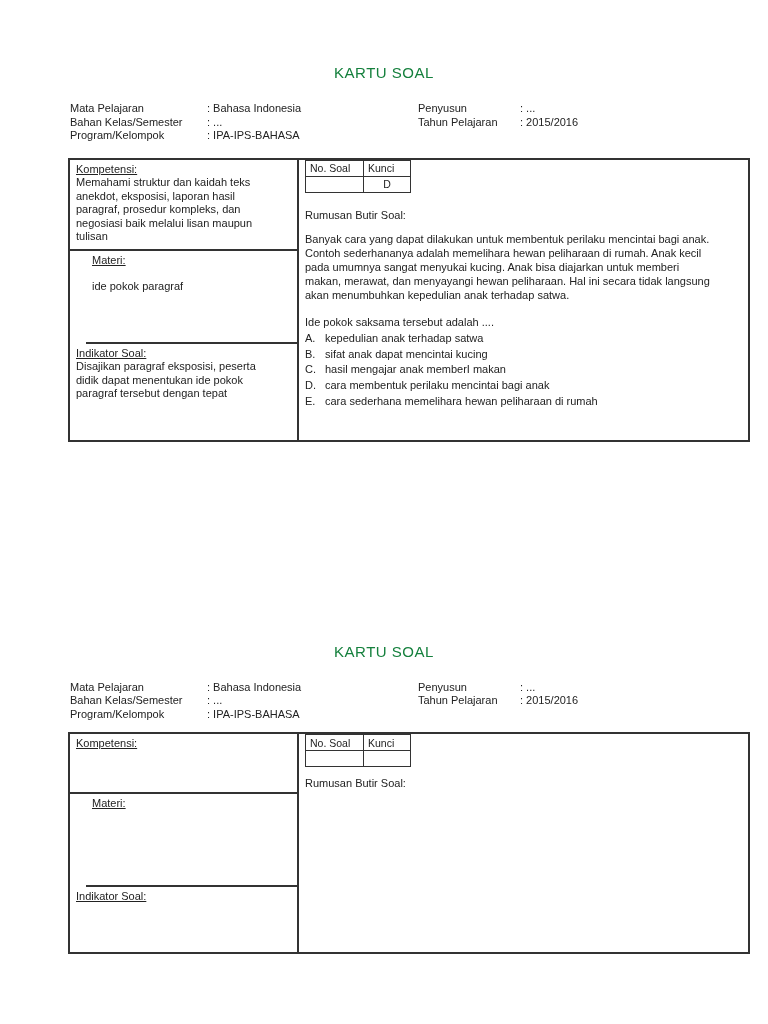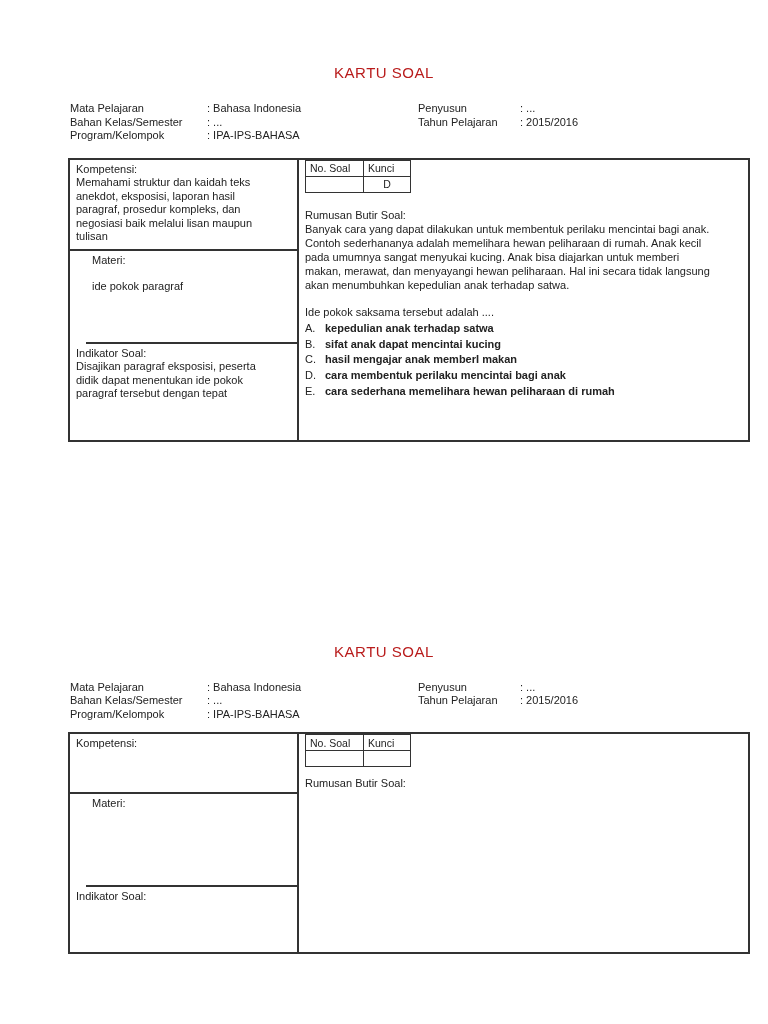--- a/index.html
+++ b/index.html
@@ -14,21 +14,21 @@
     color: #222222;
     overflow: hidden;
   }
   .page { width: 768px; }
 
   .sec-title {
     text-align: center;
     font-size: 15px;
     line-height: 18px;
     letter-spacing: 0.5px;
-    color: #b91c1c;
+    color: #15803d;
   }
   .s1 .sec-title { padding-top: 64px; }
   .s2 .sec-title { padding-top: 201px; }
 
   .meta {
     margin-left: 70px;
     margin-right: 18px;
     margin-top: 20px;
     font-size: 11px;
     line-height: 13.5px;
@@ -65,21 +65,21 @@
     line-height: 13.5px;
   }
   .cell-komp { border-bottom: 2px solid #333333; }
   .cell-mat  { border-bottom: 2px solid #333333; margin-left: 16px; }
   .cell-ind  { flex: 1; }
   .s1 .cell-komp { height: 91px; }
   .s1 .cell-mat  { height: 93px; }
   .s2 .cell-komp { height: 60px; }
   .s2 .cell-mat  { height: 93px; }
 
-  .cell-label { }
+  .cell-label { text-decoration: underline; }
   .cell-text  { white-space: pre-line; }
   .materi-gap { margin-top: 13px; }
 
   .card-right {
     flex: 1;
     box-sizing: border-box;
     padding: 0 8px 0 6px;
     font-size: 11px;
   }
 
@@ -95,26 +95,26 @@
     box-sizing: content-box;
     color: #222;
   }
   td.mini-c1 { width: 49px; }
   td.mini-c2 { width: 38px; }
   td.mini-val-kunci { text-align: center; }
 
   .rumusan     { margin-top: 16px; line-height: 13.5px; }
   .s2 .rumusan { margin-top: 10px; }
   .instruction { margin-top: 10px; font-weight: bold; line-height: 13.5px; }
-  .passage     { white-space: pre-line; line-height: 14px; padding-right: 2px; }
+  .passage     { margin-top: 10px; white-space: pre-line; line-height: 14px; padding-right: 2px; }
   .qblock      { margin-top: 13px; }
   .question    { line-height: 15.8px; }
   .opt         { display: flex; line-height: 15.8px; }
   .opt-letter  { width: 20px; flex: none; }
-  .opt-text    { flex: 1; font-weight: bold; }
+  .opt-text    { flex: 1; }
 </style>
 </head>
 <body>
 
 <div class="page">
 
   <div class="sec s1">
     <div class="sec-title">KARTU SOAL</div>
 
     <div class="meta">

